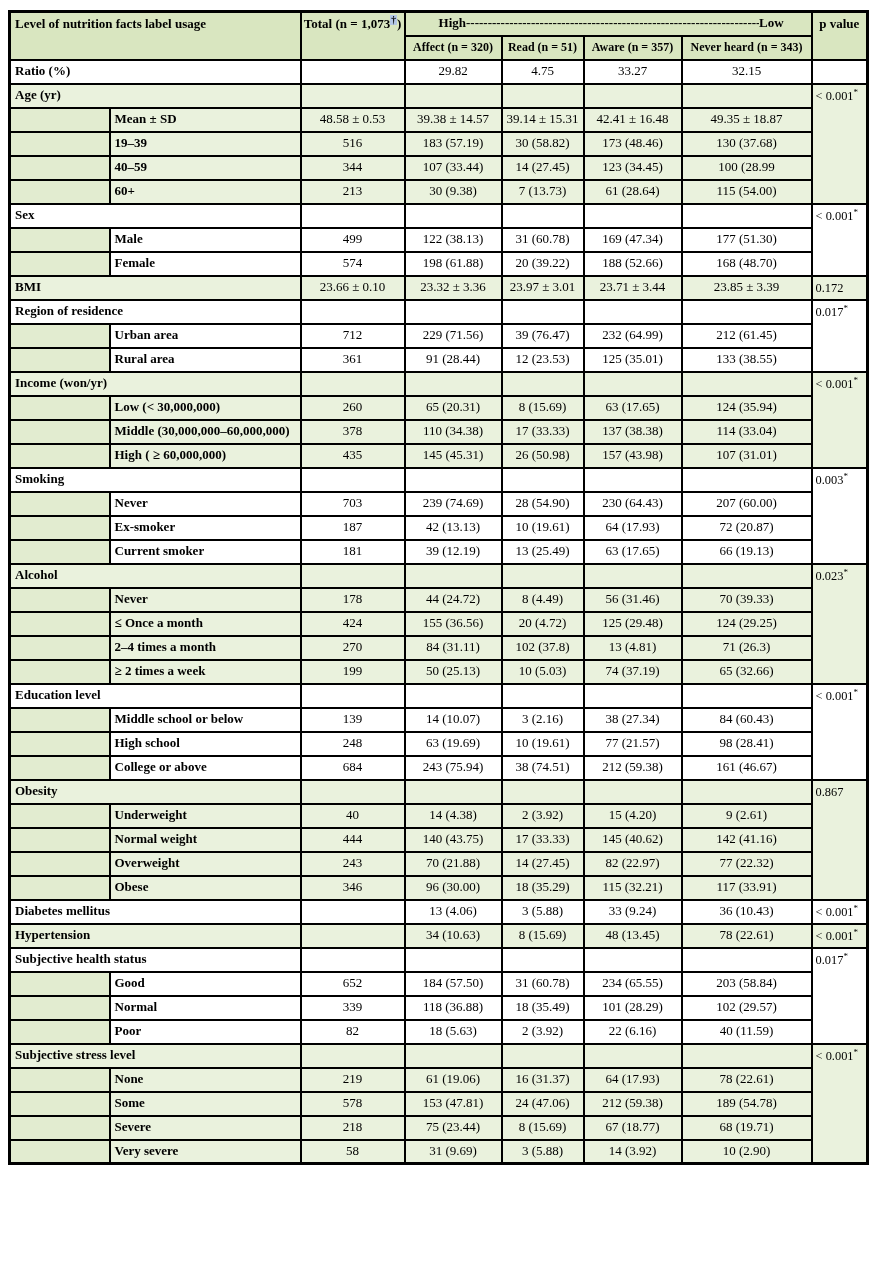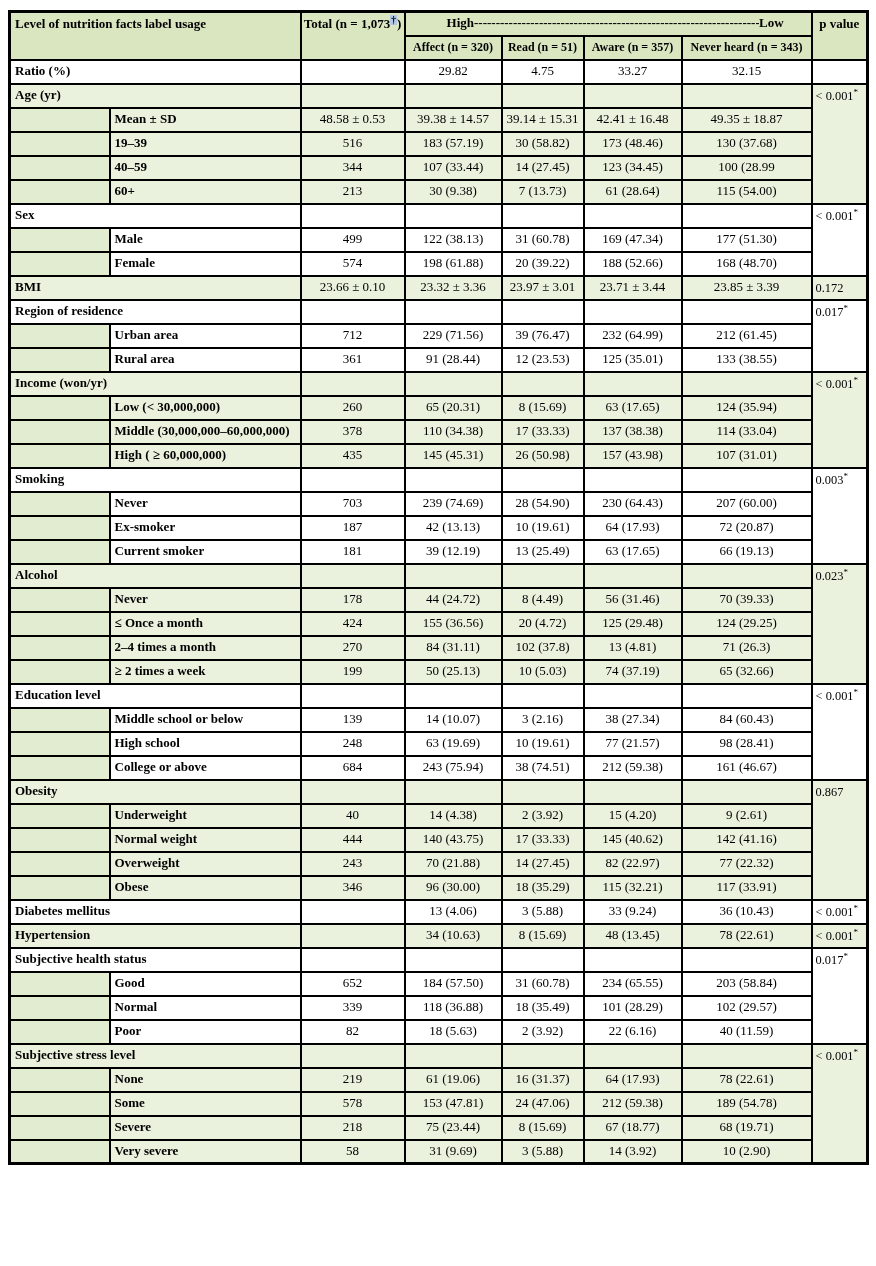--- a/index.html
+++ b/index.html
@@ -5,21 +5,21 @@
   html,body{margin:0;padding:0;background:#fff;}
   body{font-family:"Liberation Serif","DejaVu Serif",serif;color:#000;}
   .page{padding:10px 8px 12px 8px;}
   table{border-collapse:collapse;table-layout:fixed;width:858px;border:3px solid #000;}
   th,td{border:2px solid #000;white-space:nowrap;overflow:hidden;height:24px;
         padding:0 3px;font-size:13px;line-height:1.15;box-sizing:border-box;}
   thead th{background:var(--header-green);font-weight:bold;text-align:center;padding:0 1px;}
   thead th.top-left{text-align:left;vertical-align:top;padding:4px 4px 8px 4px;}
   thead th.v-top{vertical-align:top;padding-top:4px;margin-top:20px;}
   thead th.sub{font-size:12px;}
-  .group-wrap{display:flex;align-items:flex-end;padding:0 26px 0 32px;margin-left:8px;}
+  .group-wrap{display:flex;align-items:flex-end;padding:0 26px 0 32px;}
   .dash-fill{flex:1;overflow:hidden;font-weight:bold;}
   tbody td{background:#fff;}
   tr.green td{background:var(--row-green);}
   tbody td.indent{background:var(--indent-green);}
   td.label{text-align:left;padding-left:4px;font-weight:bold;}
   td.num{text-align:center;}
   td.pcell{vertical-align:top;font-size:12.4px;padding-top:4px;}
   sup{font-size:9px;line-height:0;}
   sup.dagger{background:var(--dagger-blue);font-size:9.5px;padding:0 1px;}
 </style>

